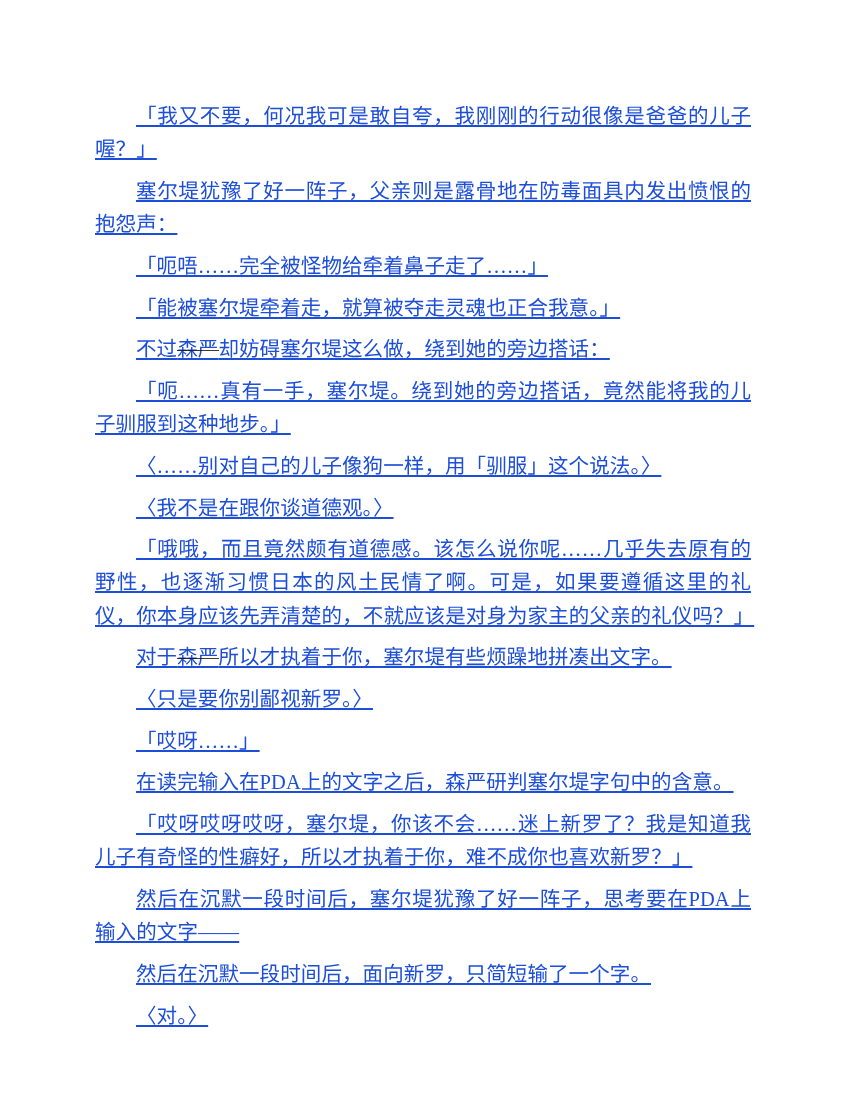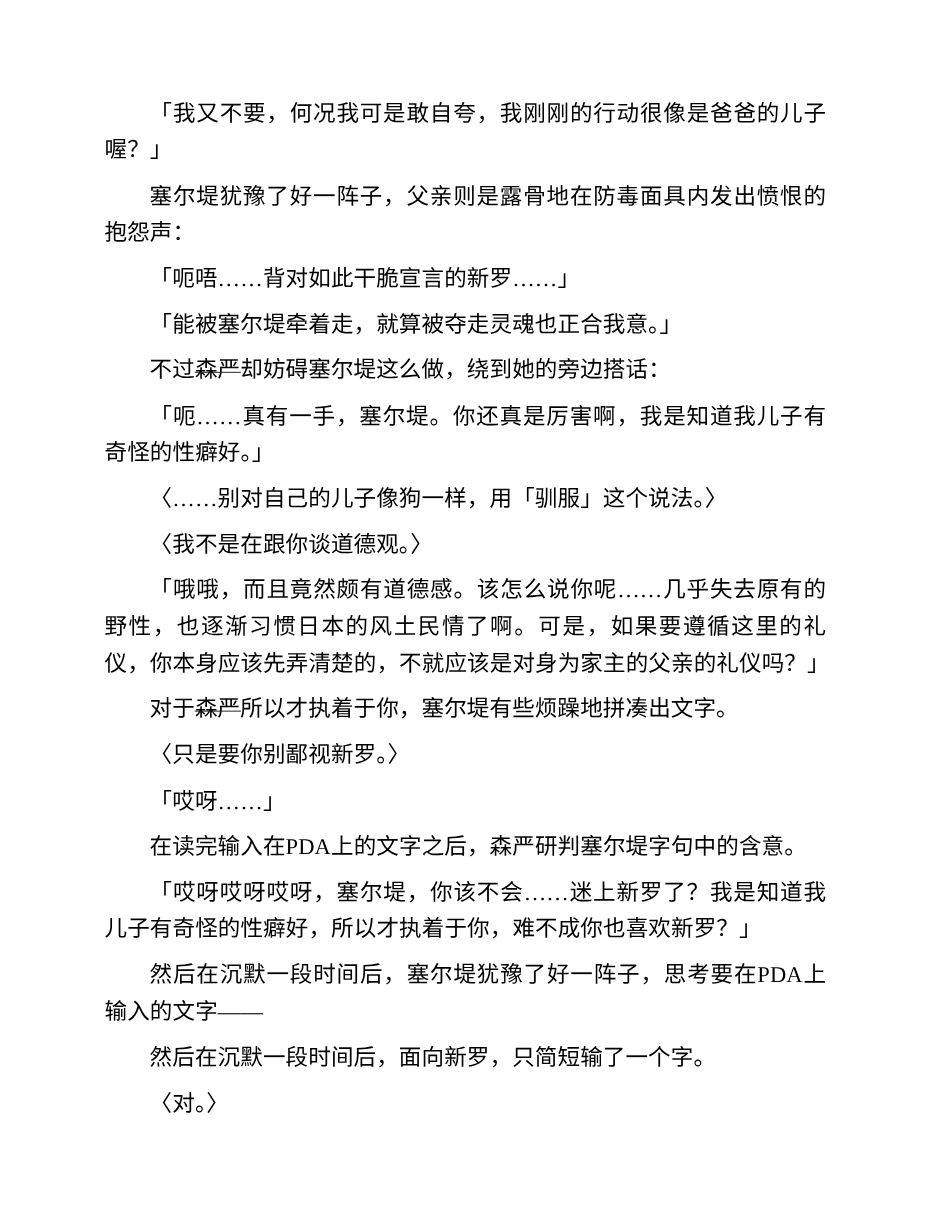--- a/index.html
+++ b/index.html
@@ -21,30 +21,31 @@
     overflow: hidden;
     box-sizing: border-box;
   }
   .text-column {
     position: absolute;
     left: 95px;
     top: 88px;
     width: 656px;
   }
   p.para {
-    margin: 0 0 0 0;
+    margin: 12px 0 0 0;
     padding: 0;
     font-size: 20.5px;
     line-height: 33.2px;
     text-indent: 2em;
     text-align: justify;
     text-justify: inter-ideograph;
     letter-spacing: 0.1px;
     word-break: break-all;
-    color: #000000;
+    color: #1d4ed8;
+    text-decoration: underline;
   }
   p.para + p.para {
     margin-top: 8.5px;
   }
   
   .struck {
     position: relative;
     text-decoration: none;
   }
   .struck::after {
@@ -60,28 +61,28 @@
   }
 </style>
 </head>
 <body>
 
 <div class="page">
   <div class="text-column">
 
     <p class="para">「我又不要，何况我可是敢自夸，我刚刚的行动很像是爸爸的儿子喔？」</p>
     <p class="para">塞尔堤犹豫了好一阵子，父亲则是露骨地在防毒面具内发出愤恨的抱怨声：</p>
-    <p class="para">「呃唔……背对如此干脆宣言的新罗……」</p>
+    <p class="para">「呃唔……完全被怪物给牵着鼻子走了……」</p>
     <p class="para">「能被塞尔堤牵着走，就算被夺走灵魂也正合我意。」</p>
 
     <p class="para">
       <span>不过</span><span class="struck">森严</span><span>却妨碍塞尔堤这么做，绕到她的旁边搭话：</span>
     </p>
 
-    <p class="para">「呃……真有一手，塞尔堤。你还真是厉害啊，我是知道我儿子有奇怪的性癖好。」</p>
+    <p class="para">「呃……真有一手，塞尔堤。绕到她的旁边搭话，竟然能将我的儿子驯服到这种地步。」</p>
     <p class="para">〈……别对自己的儿子像狗一样，用「驯服」这个说法。〉</p>
     <p class="para">〈我不是在跟你谈道德观。〉</p>
     <p class="para">「哦哦，而且竟然颇有道德感。该怎么说你呢……几乎失去原有的野性，也逐渐习惯日本的风土民情了啊。可是，如果要遵循这里的礼仪，你本身应该先弄清楚的，不就应该是对身为家主的父亲的礼仪吗？」</p>
 
     <p class="para">
       <span>对于</span><span class="struck">森严</span><span>所以才执着于你，塞尔堤有些烦躁地拼凑出文字。</span>
     </p>
 
     <p class="para">〈只是要你别鄙视新罗。〉</p>
     <p class="para">「哎呀……」</p>

